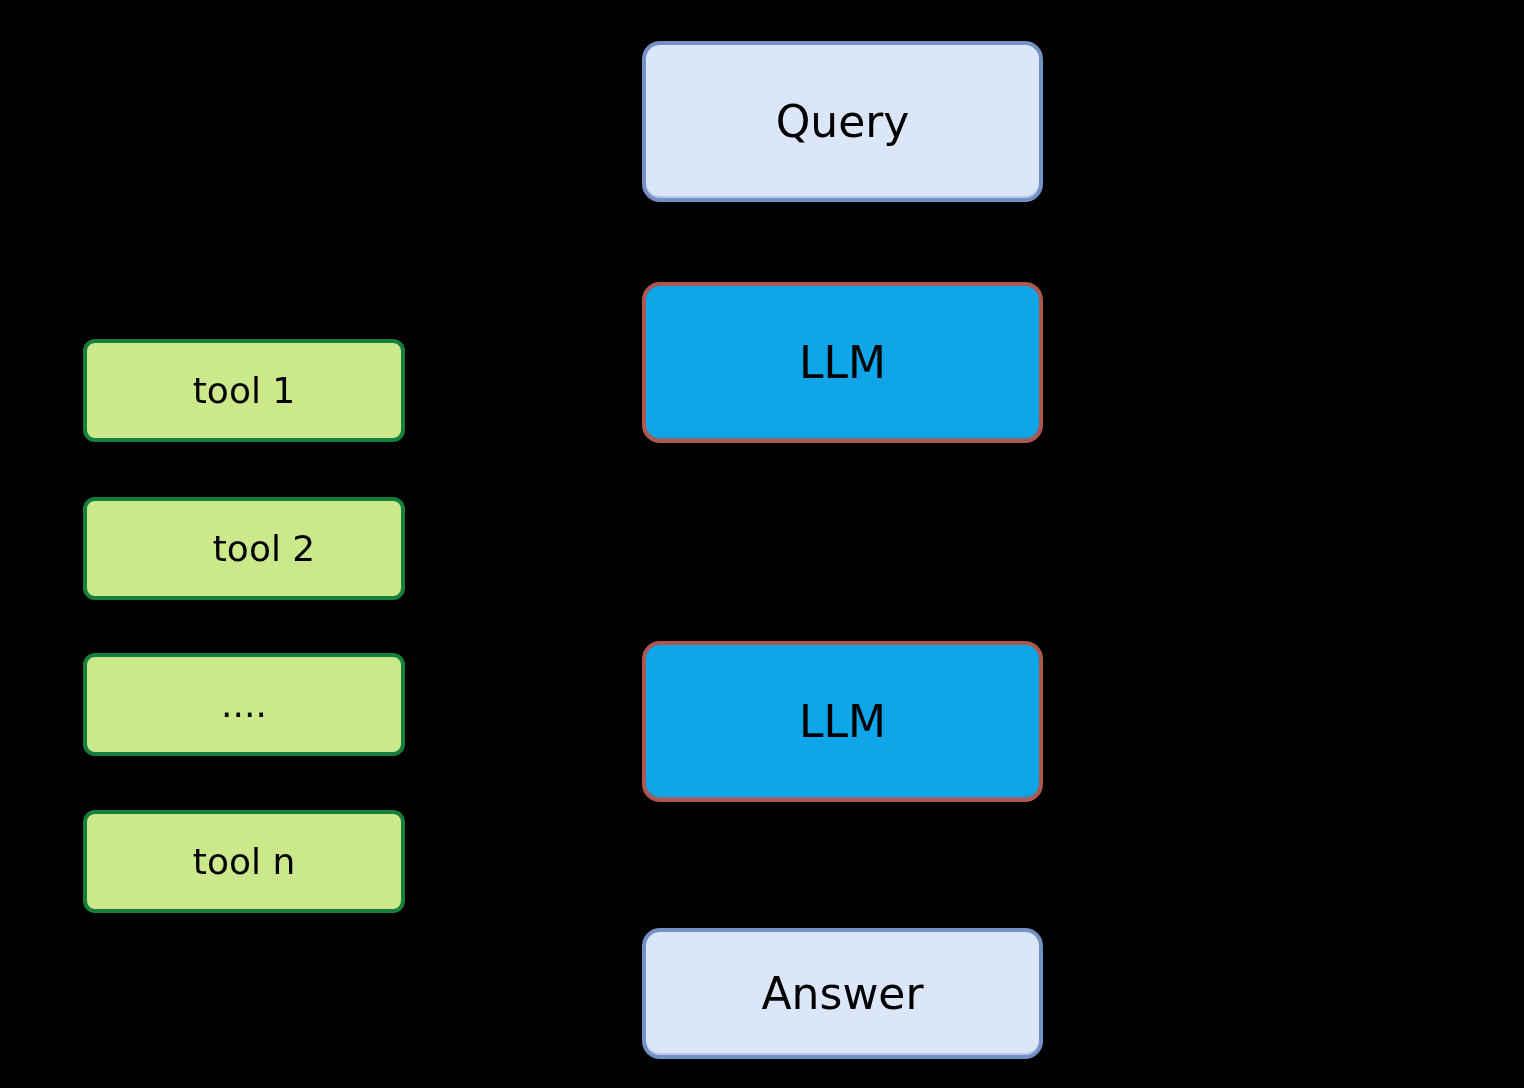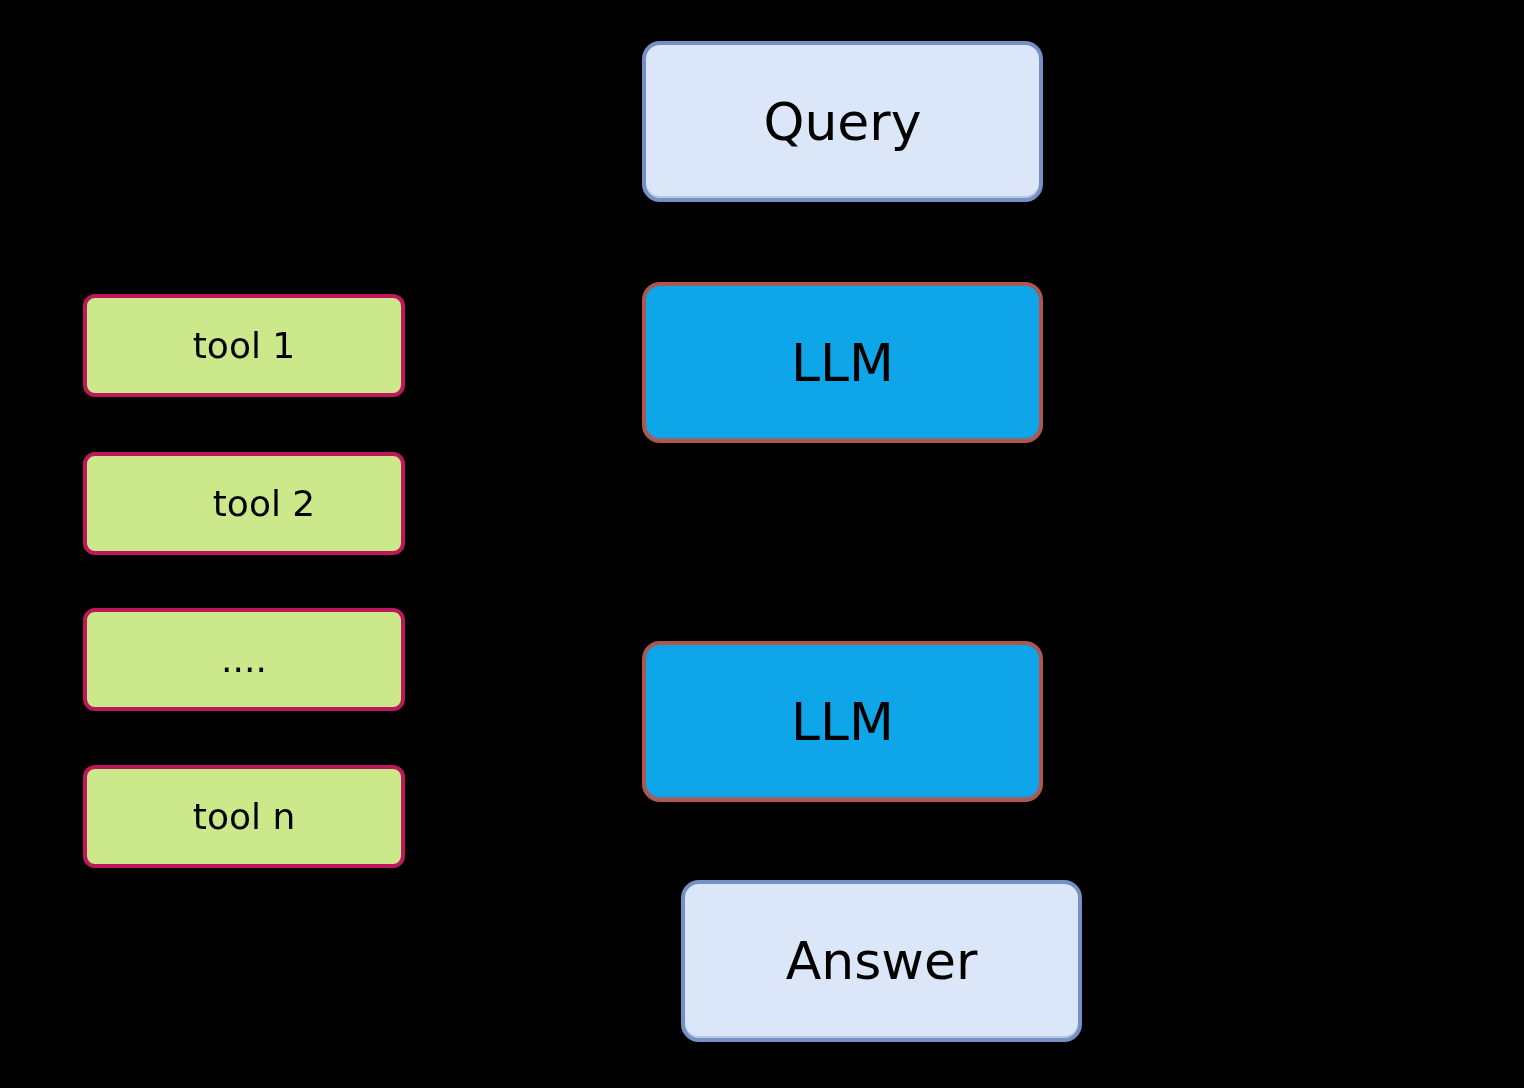--- a/index.html
+++ b/index.html
@@ -24,45 +24,46 @@
     color: #000000;
     text-align: center;
   }
   
   .center-node {
     left: 642px;
     width: 401px;
     height: 161px;
     border-radius: 18px;
     border: 4px solid;
-    font-size: 52px;
+    font-size: 44px;
   }
   .node-blue {
     background: #dbe7f8;
     border-color: #7590c4;
     box-shadow: inset 0 -2px 0 rgba(117,144,196,0.35);
   }
   .node-pink {
     background: #0ea5e9;
     border-color: #ad5750;
     box-shadow: inset 0 -2px 0 rgba(173,87,80,0.35);
   }
   .node-query  { top: 41px; }
   .node-llm-a  { top: 282px; }
   .node-llm-b  { top: 641px; }
-  .node-answer { top: 880px; height: 162px; margin-left: 39px; }
+  .node-answer { top: 928px; height: 131px; }
   
   .tool-node {
     left: 83px;
     width: 322px;
     height: 103px;
     border-radius: 12px;
-    border: 4px solid #be185d;
+    border: 4px solid #15803d;
     background: #cbe88b;
     font-size: 36px;
+    margin-top: 45px;
   }
   .tool-1 { top: 294px; }
   .tool-2 { top: 452px; padding-left: 40px; }
   .tool-3 { top: 608px; }
   .tool-4 { top: 765px; text-align: center; }
   .node-label {
     pointer-events: none;
     line-height: 1;
     white-space: nowrap;
   }

